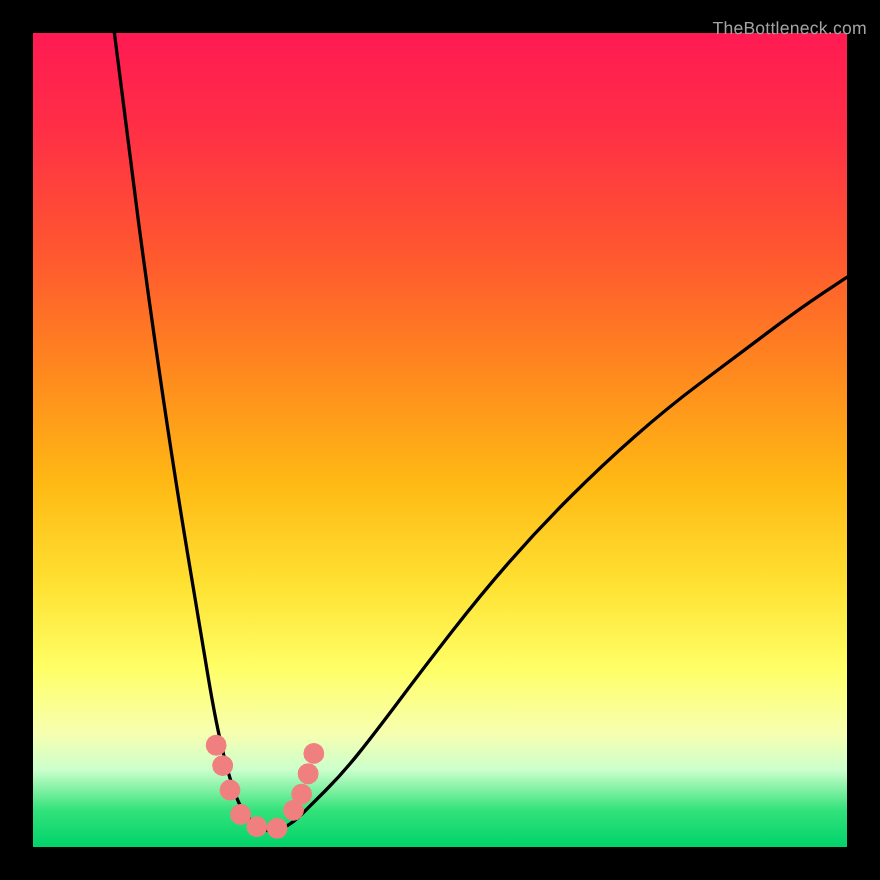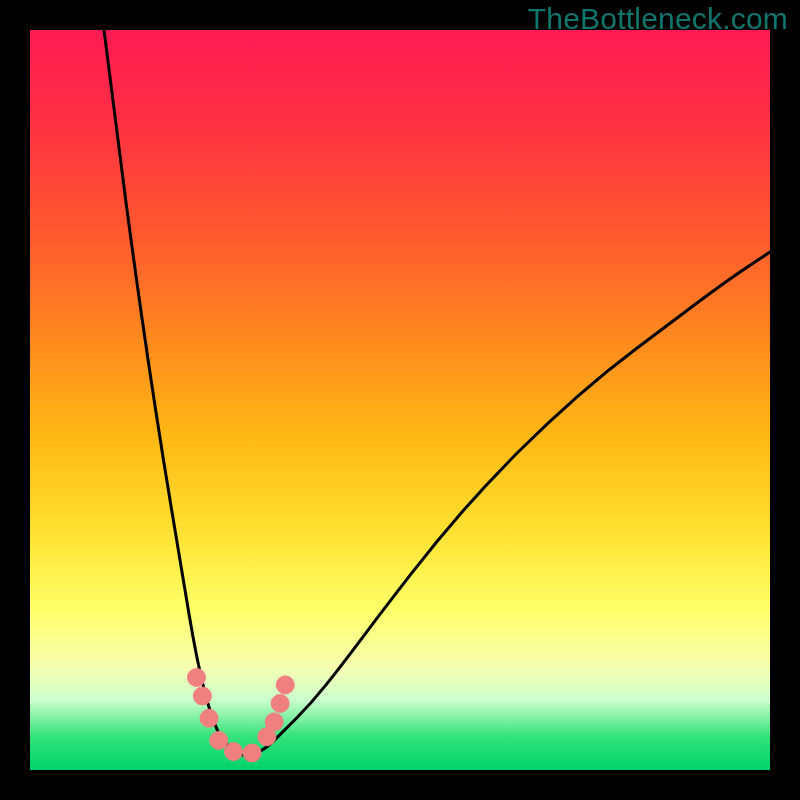--- a/index.html
+++ b/index.html
@@ -32,24 +32,24 @@
   }
   .curve-svg {
     position: absolute;
     inset: 0;
     width: 740px;
     height: 740px;
     overflow: visible;
   }
   .watermark {
     position: absolute;
-    top: 2px;
+    top: 18px;
     right: 12px;
-    color: #0f766e;
-    font-size: 30px;
+    color: #a3a3a3;
+    font-size: 16px;
     letter-spacing: 0.2px;
     font-family: Arial, Helvetica, sans-serif;
   }
 </style>
 </head>
 <body>
 
 <div class="frame">
   <div class="plot">
     <svg class="gradient" viewBox="0 0 740 740" preserveAspectRatio="none">

